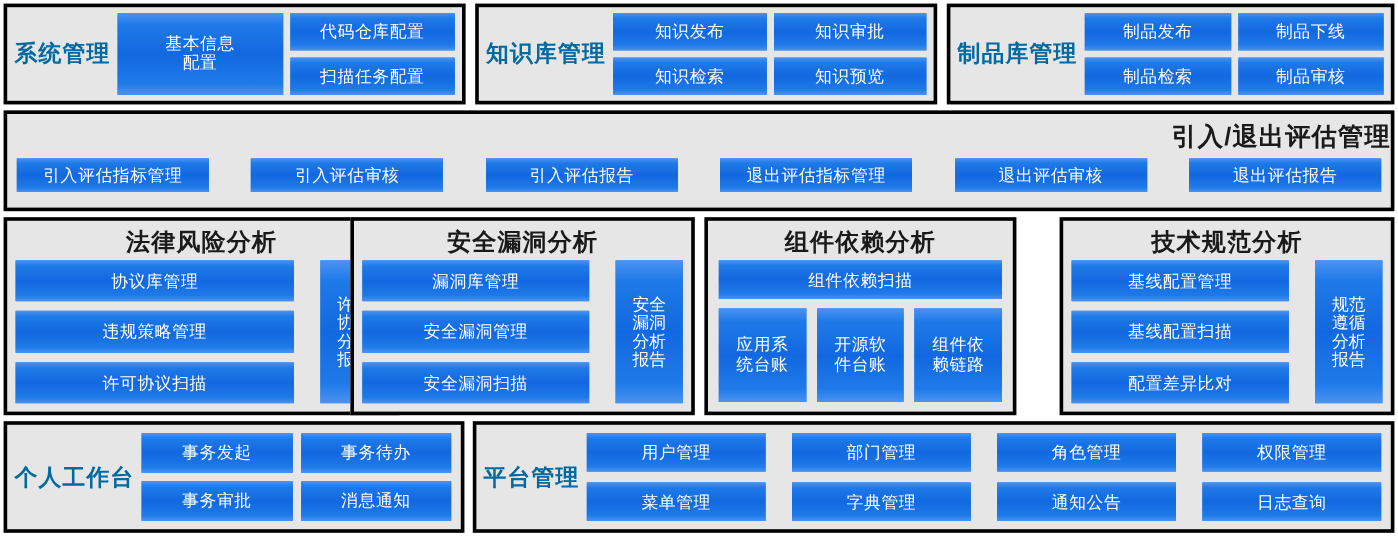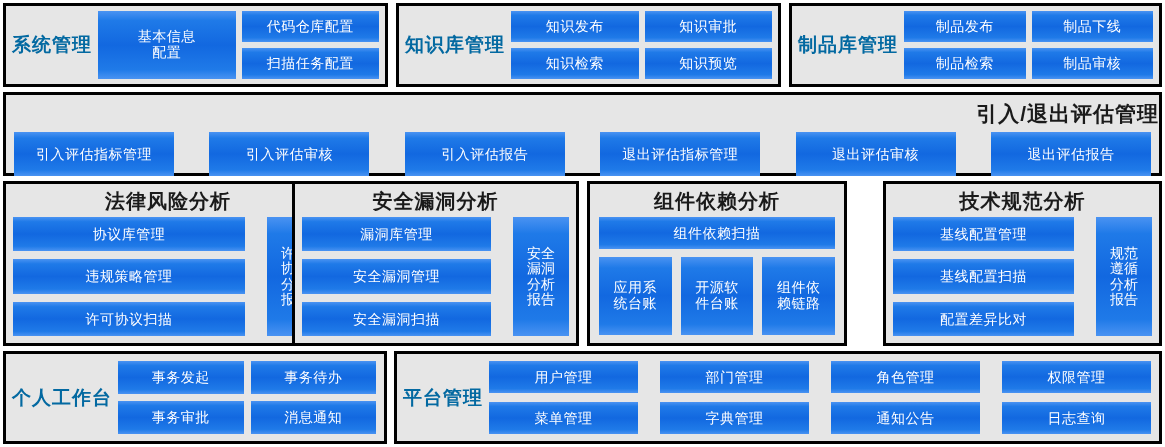--- a/index.html
+++ b/index.html
@@ -116,21 +116,21 @@
   
   #panel-eval { left: 3px; top: 92px; width: 1159px; height: 84px; }
   .r2-row {
     display: flex;
     gap: 0;
     padding: 0 8px 7px 8px;
     justify-content: space-between;
   }
   .r2-row .btn {
     width: 160px;
-    height: 44px;
+    height: 28px;
   }
 
   
   #panel-legal     { left: 3px;   top: 181px; width: 330px; height: 165px; }
   #panel-security  { left: 292px; top: 181px; width: 287px; height: 165px; }
   #panel-component { left: 587px; top: 181px; width: 260px; height: 165px; }
   #panel-tech      { left: 883px; top: 181px; width: 279px; height: 165px; }
 
   .r3-body {
     flex: 1 1 auto;

